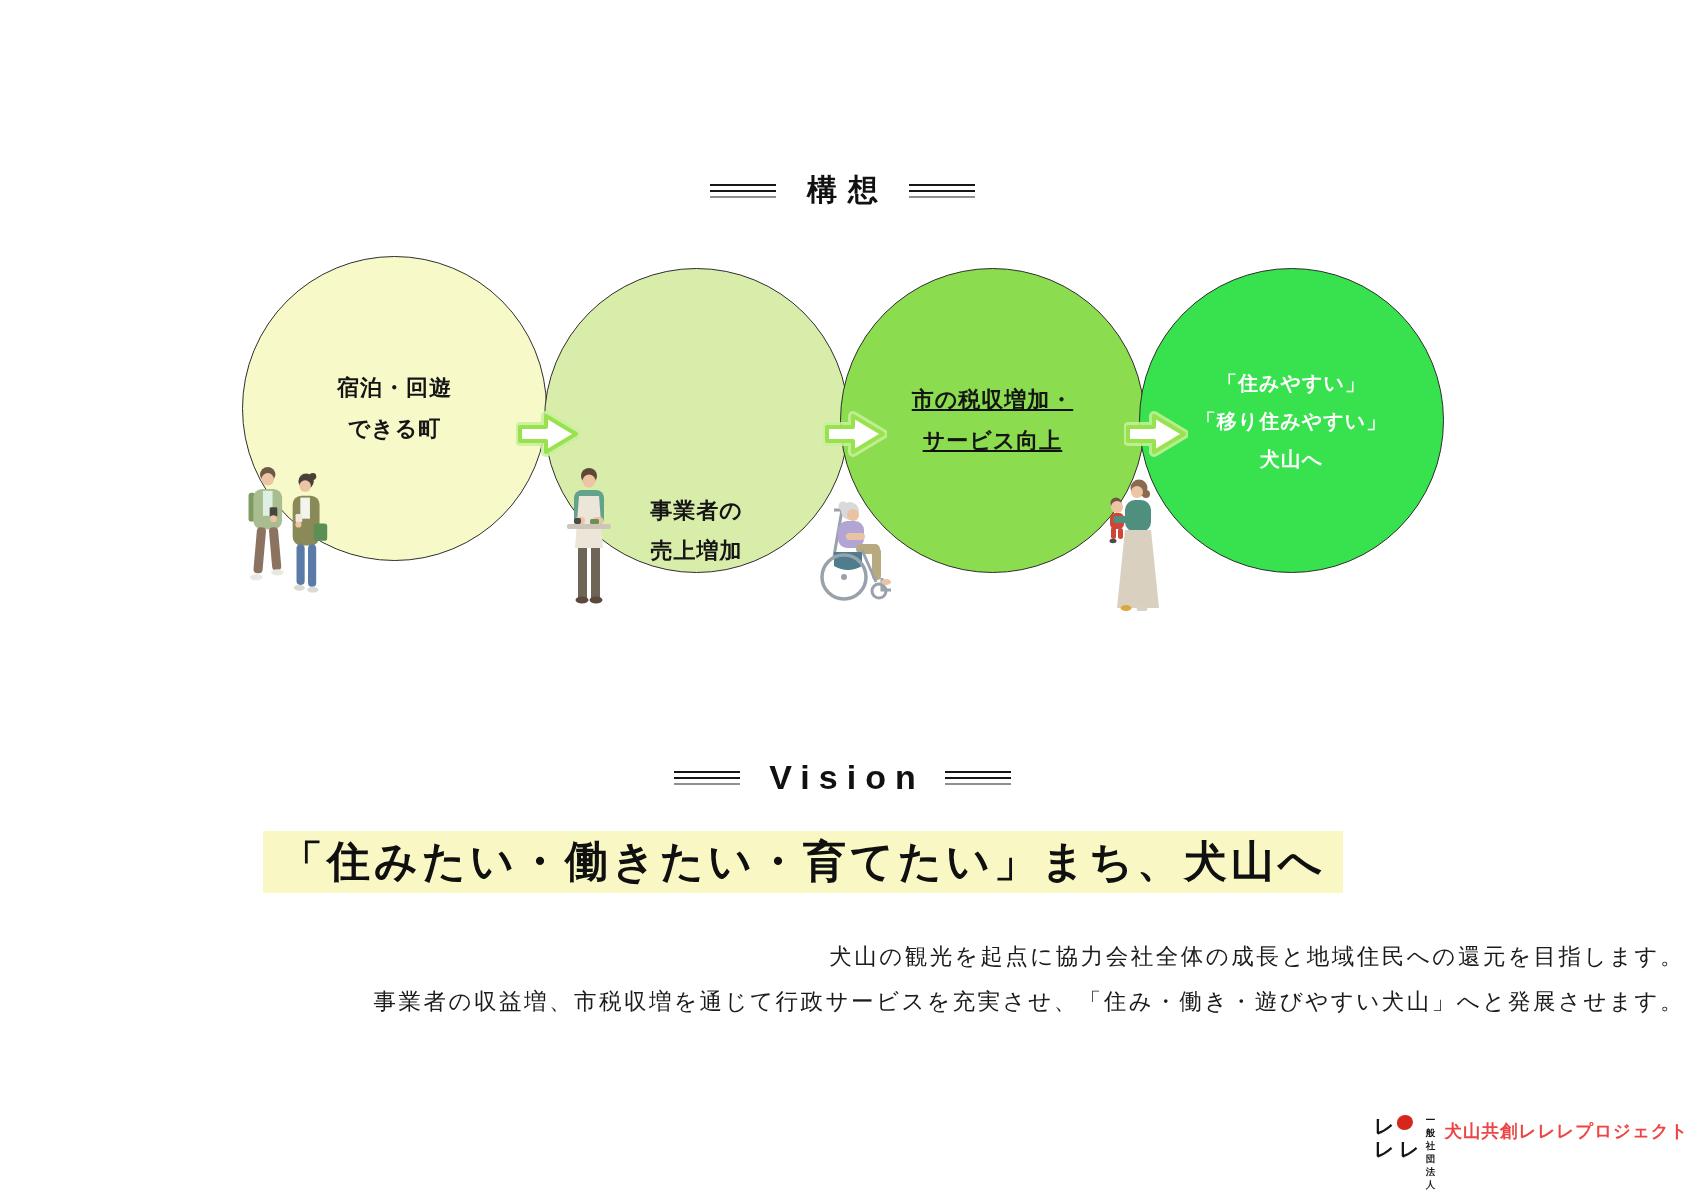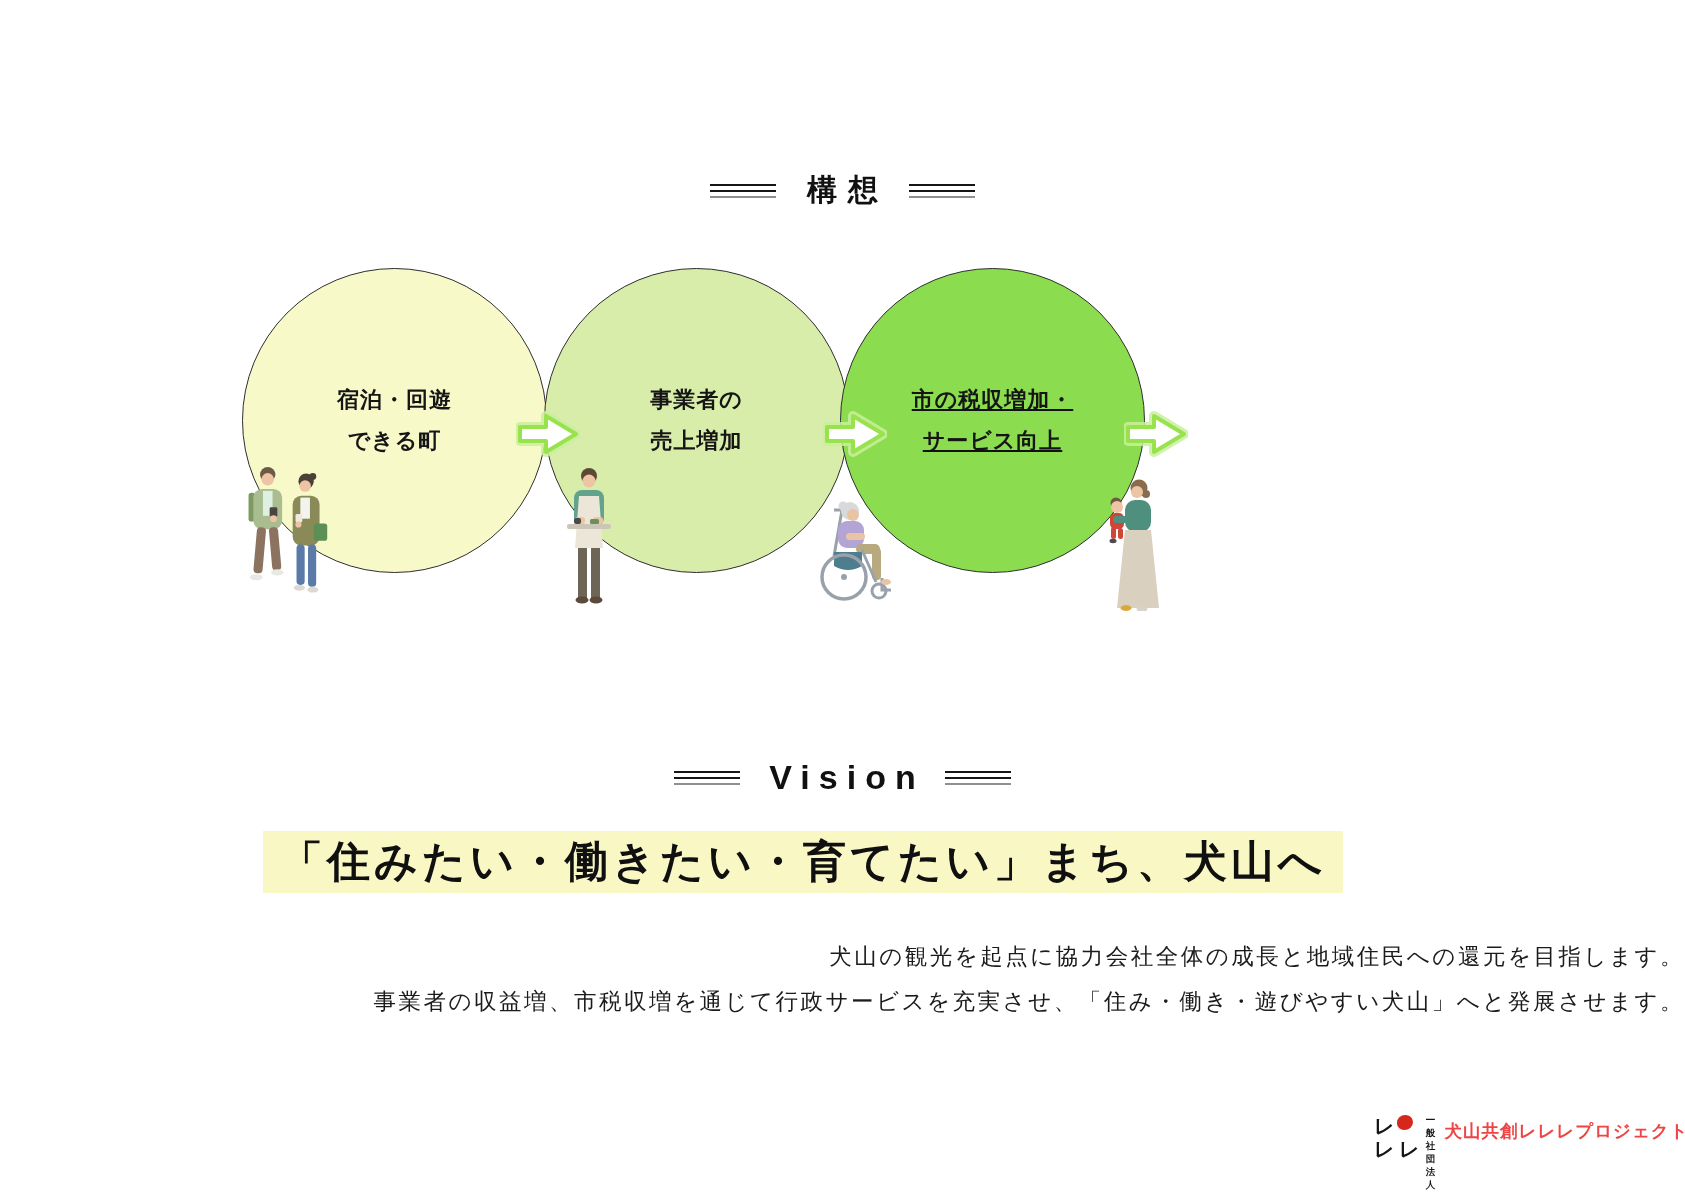--- a/index.html
+++ b/index.html
@@ -15,22 +15,22 @@
 
   .concept-title{top:170px;}
   .vision-title{top:758px;}
   .vision-title .label{letter-spacing:9px;text-indent:9px;font-size:34px;}
 
   
   .circle{position:absolute;width:305px;height:305px;border-radius:50%;
           border:1.6px solid var(--circle_outline);box-sizing:border-box;
           display:flex;align-items:center;justify-content:center;text-align:center;}
   .circle .lbl{font-weight:700;font-size:22px;line-height:1.85;letter-spacing:1px;color:#151515;}
-  .circle1{left:242px;top:268px;background:var(--circle1);z-index:1;}
-  .circle2{left:544px;top:268px;background:var(--circle2);z-index:2;}
+  .circle1{left:242px;top:256px;background:var(--circle1);z-index:1;}
+  .circle2{left:544px;top:268px;background:var(--circle2);z-index:2;align-items:flex-end;}
   .circle3{left:840px;top:268px;background:var(--circle3);z-index:3;text-decoration:underline;}
   .circle4{left:1139px;top:268px;background:var(--circle4);z-index:4;}
   .circle4 .lbl{color:#fff;font-size:20px;line-height:1.9;}
 
   .arrow{position:absolute;top:408px;width:64px;height:52px;z-index:10;}
   .arrow-1{left:516px;} .arrow-2{left:823px;} .arrow-3{left:1124px;}
 
   .person{position:absolute;z-index:6;}
   .p-couple{left:237px;top:464px;}
   .p-owner{left:561px;top:468px;}
@@ -85,20 +85,27 @@
   <div class="circle circle2">
     <div class="lbl">
       <div>事業者の</div>
       <div>売上増加</div>
     </div>
   </div>
   <div class="circle circle3">
     <div class="lbl">
       <div>市の税収増加・</div>
       <div>サービス向上</div>
+    </div>
+  </div>
+  <div class="circle circle4">
+    <div class="lbl">
+      <div>「住みやすい」</div>
+      <div>「移り住みやすい」</div>
+      <div>犬山へ</div>
     </div>
   </div>
 
   <svg class="arrow arrow-1" viewBox="0 0 64 52">
     <path d="M4,19 H30 V8 L60,26 L30,44 V33 H4 Z" style="fill:none;stroke:var(--arrow_glow);stroke-width:10;stroke-linejoin:round" opacity="0.85"></path>
     <path d="M4,19 H30 V8 L60,26 L30,44 V33 H4 Z" style="fill:var(--arrow_fill);stroke:var(--arrow_stroke);stroke-width:4;stroke-linejoin:round"></path>
   </svg>
   <svg class="arrow arrow-2" viewBox="0 0 64 52">
     <path d="M4,19 H30 V8 L60,26 L30,44 V33 H4 Z" style="fill:none;stroke:var(--arrow_glow);stroke-width:10;stroke-linejoin:round" opacity="0.85"></path>
     <path d="M4,19 H30 V8 L60,26 L30,44 V33 H4 Z" style="fill:var(--arrow_fill);stroke:var(--arrow_stroke);stroke-width:4;stroke-linejoin:round"></path>

